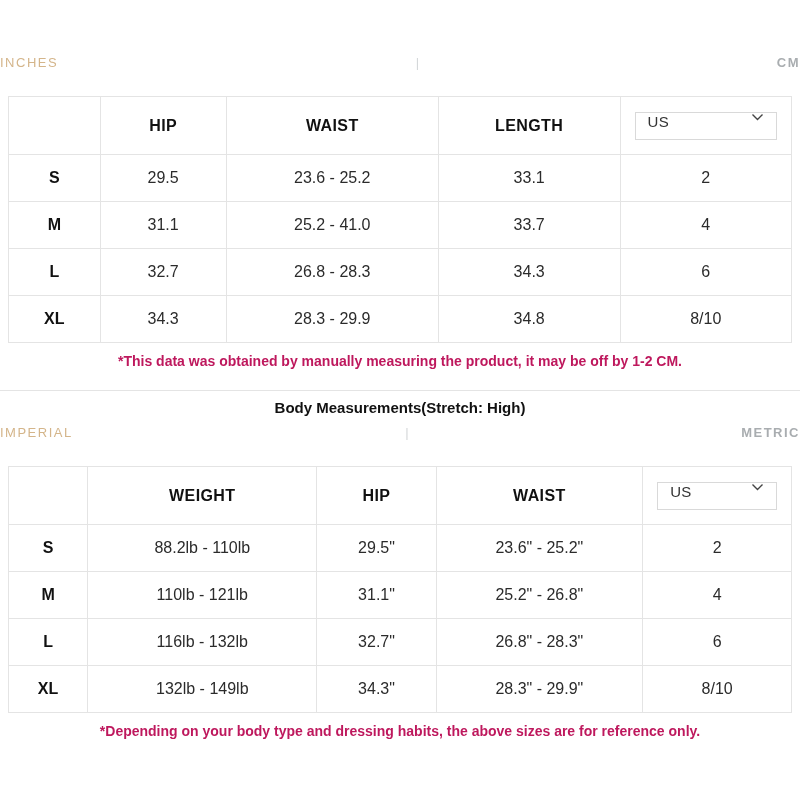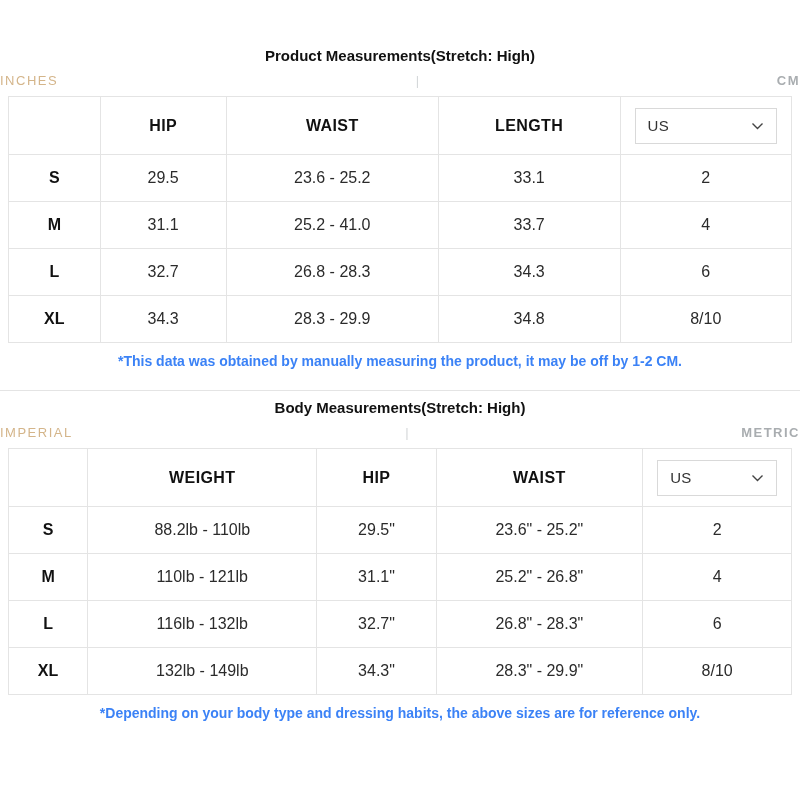--- a/index.html
+++ b/index.html
@@ -29,69 +29,68 @@
     letter-spacing: 1.5px;
     line-height: 16px;
   }
   .unit-active { color: #d4b58a; cursor: pointer; }
   .unit-inactive { color: #a9adb0; cursor: pointer; font-weight: bold; }
   .unit-sep { color: #d4d7d9; font-weight: 400; letter-spacing: 0; }
   table {
     border-collapse: collapse;
     table-layout: fixed;
     width: 784px;
-    margin: 7px 8px 0 8px;
+    margin: 25px 8px 0 8px;
   }
   th, td {
     border: 1px solid #e4e4e4;
     text-align: center;
     vertical-align: middle;
     font-size: 16px;
   }
   thead th { height: 58px; font-weight: 700; color: #111111; letter-spacing: 0.4px; }
   tbody td { height: 47px; font-weight: 400; color: #2b2b2b; }
   td.size-label { font-weight: 700; color: #111111; }
   .sel-cell { padding: 0 14px; }
   .select {
     width: 100%;
-    height: 36px;
+    height: 28px;
     border: 1px solid #d9d9d9;
     background: #ffffff;
     display: flex;
-    align-items: center;
+    align-items: flex-start;
     justify-content: space-between;
     padding: 0 12px;
     font-size: 15px;
     font-weight: 400;
     color: #333333;
     letter-spacing: 0.3px;
     cursor: pointer;
   }
   .chev { display: flex; align-items: center; }
   .note {
     margin-top: 9px;
     text-align: center;
     font-size: 14px;
     font-weight: 700;
-    color: #3b82f6;
+    color: #be185d;
     line-height: 18px;
   }
   .divider {
     margin-top: 20px;
     width: 800px;
     height: 0;
     border-top: 1px solid #e4e4e4;
   }
   .section-2 .sec-title { margin-top: 8px; }
 </style>
 </head>
 <body>
 
 <div class="section section-1">
-  <div class="sec-title">Product Measurements(Stretch: High)</div>
 
   <div class="units">
     <span class="unit-active">INCHES</span>
     <span class="unit-sep">|</span>
     <span class="unit-inactive">CM</span>
   </div>
 
   <table>
     <colgroup>
       <col style="width:11.7%">

